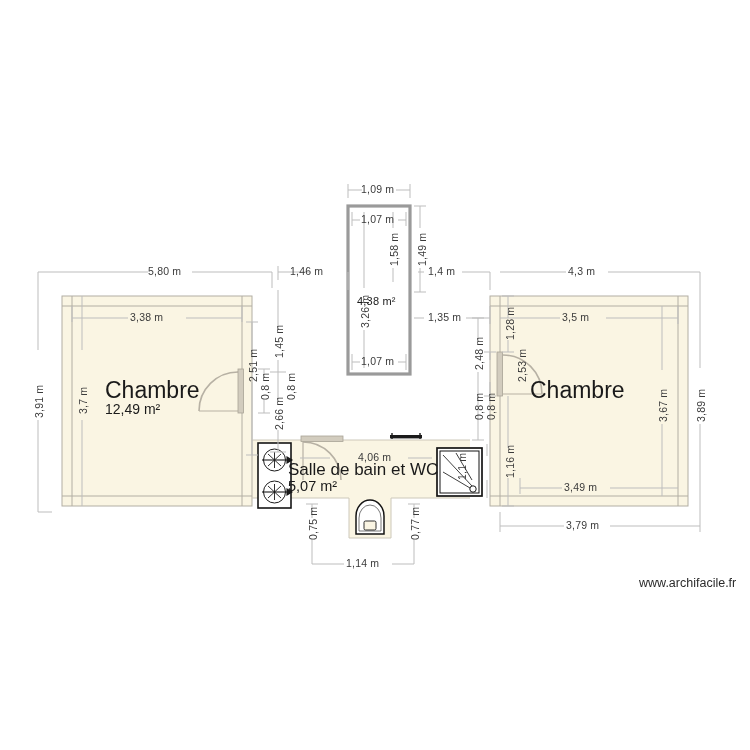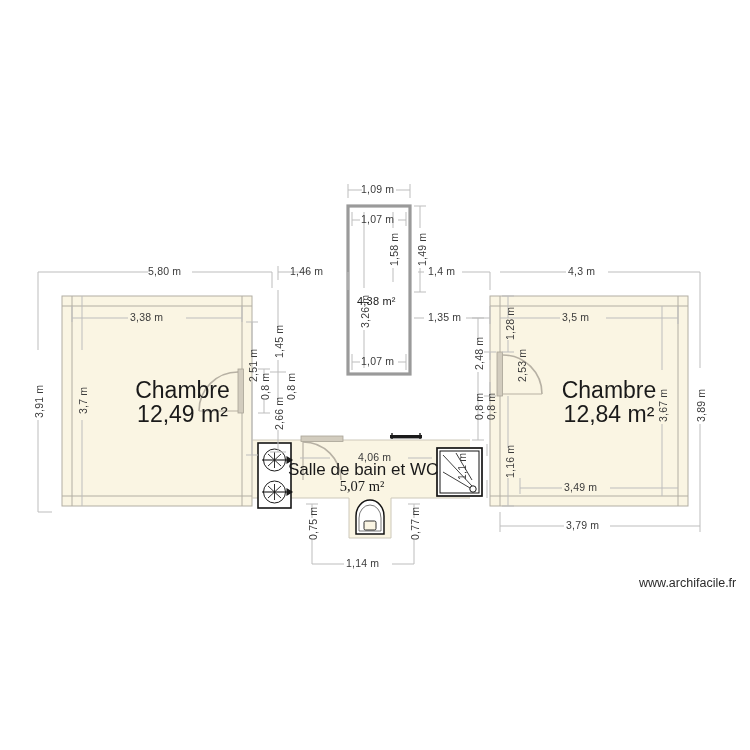--- a/index.html
+++ b/index.html
@@ -9,25 +9,25 @@
 
   
   .room-fill{position:absolute;background:#faf5e3;}
 
   
   .dim-txt{position:absolute;font-size:10.5px;color:#3b3b3b;white-space:nowrap;
            letter-spacing:.2px;line-height:1;}
   .dim-txt.vert{transform-origin:0 0;transform:rotate(-90deg);}
 
   
-  .room-name{position:absolute;white-space:nowrap;color:#1a1a1a;line-height:1.05;text-align:center;}
+  .room-name{position:absolute;white-space:nowrap;color:#1a1a1a;line-height:1.05;}
   .room-name .t1{display:block;font-size:23px;}
-  .room-name .t2{display:block;font-size:23px;}
+  .room-name .t2{display:block;font-size:14px;}
   .room-name.small .t1{font-size:17px;}
-  .room-name.small .t2{font-size:14.5px;font-family:Liberation Serif, serif;}
+  .room-name.small .t2{font-size:14.5px;}
 
   .watermark{position:absolute;font-size:12.5px;color:#2b2b2b;white-space:nowrap;}
 
   svg.ov{position:absolute;left:0;top:0;width:750px;height:750px;pointer-events:none;}
 </style>
 </head>
 <body>
 
 <div id="plan">
 
@@ -227,21 +227,20 @@
     <span class="t2">12,49 m²</span>
   </div>
 
   <div class="room-name small" style="left:288px;top:461px;width:148px;">
     <span class="t1">Salle de bain et WC</span>
     <span class="t2">5,07 m²</span>
   </div>
 
   <div class="room-name" style="left:530px;top:378px;width:158px;">
     <span class="t1">Chambre</span>
-    <span class="t2">12,84 m²</span>
   </div>
 
   <div class="dim-txt" style="left:357px;top:296px;font-size:11px;color:#1a1a1a;">4,38 m²</div>
 
   <div class="dim-txt" style="left:148px;top:266px;">5,80 m</div>
   <div class="dim-txt" style="left:130px;top:312px;">3,38 m</div>
   <div class="dim-txt vert" style="left:34px;top:418px;">3,91 m</div>
   <div class="dim-txt vert" style="left:78px;top:414px;">3,7 m</div>
 
   <div class="dim-txt" style="left:290px;top:266px;">1,46 m</div>

